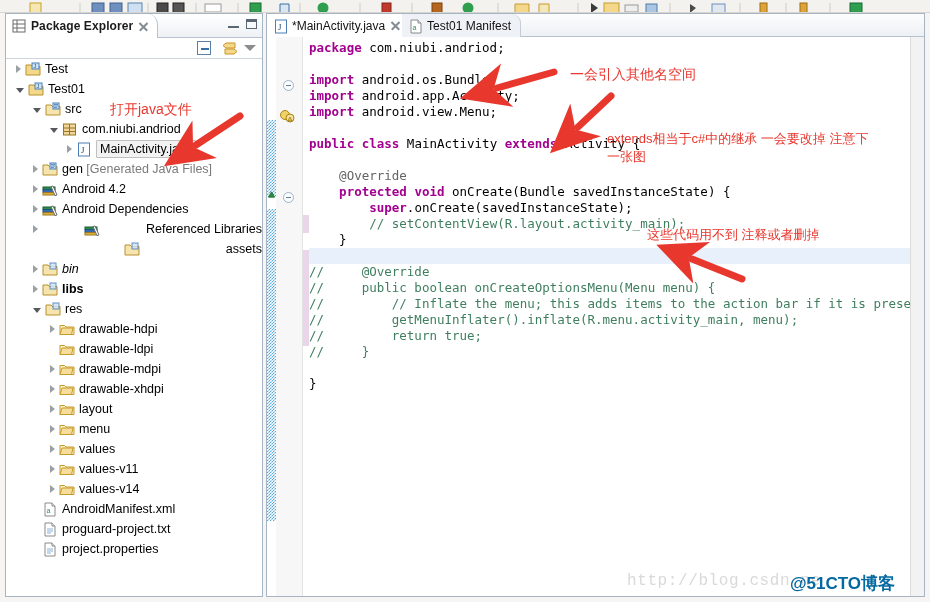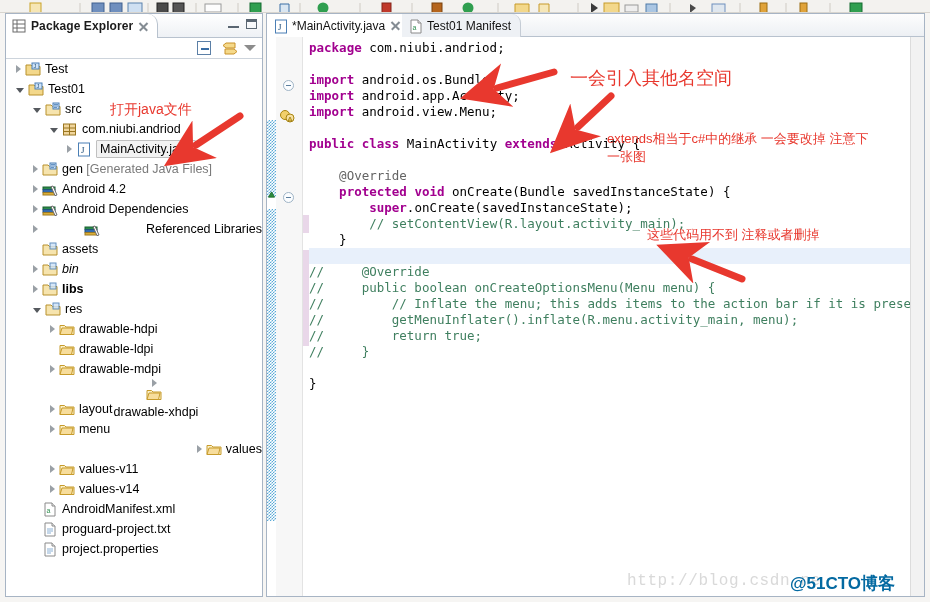--- a/index.html
+++ b/index.html
@@ -372,21 +372,21 @@
         <div class="trow" style="padding-left: 27px; justify-content: space-between;">
           <span class="twist "></span>
           <span class="ticon"><svg width="16" height="15" viewBox="0 0 16 15">
               <rect x="1" y="5" width="12" height="2.4" fill="#2f8f4f" stroke="#17602f"></rect>
               <rect x="1" y="7.8" width="12" height="2.4" fill="#3b78c0" stroke="#1e4c82"></rect>
               <rect x="1" y="10.6" width="12" height="2.4" fill="#e2b53a" stroke="#9a7620"></rect>
               <path d="M11 4 l4 9 l-2 .6 l-4 -9 z" fill="#ffffff" stroke="#6b6b6b"></path>
             </svg></span>
           <span class="tlabel">Referenced Libraries</span>
         </div>
-        <div class="trow" style="padding-left: 27px;">
+        <div class="trow" style="padding-left: 27px; justify-content: space-between;">
           <span class="twist none"></span>
           <span class="ticon"><svg width="16" height="15" viewBox="0 0 16 15">
               <path d="M1 3 h5 l1.5 1.5 H15 V13 H1 Z" fill="#f6e4ae" stroke="#b8912c"></path>
               <rect x="8" y="1" width="6" height="6" fill="#cfe3f7" stroke="#4b7fb5" opacity=".85"></rect>
             </svg></span>
           <span class="tlabel">assets</span>
         </div>
         <div class="trow" style="padding-left: 27px; font-style: italic;">
           <span class="twist "></span>
           <span class="ticon"><svg width="16" height="15" viewBox="0 0 16 15">
@@ -428,21 +428,21 @@
           <span class="tlabel">drawable-ldpi</span>
         </div>
         <div class="trow" style="padding-left: 44px;">
           <span class="twist "></span>
           <span class="ticon"><svg width="16" height="15" viewBox="0 0 16 15">
               <path d="M1 3.5 h4.5 l1.5 1.5 H15 V12.5 H1 Z" fill="#fbefc6" stroke="#c79b2b"></path>
               <path d="M3 6 H14 L12.5 12.5 H1 Z" fill="#f7dd9c" stroke="#c79b2b"></path>
             </svg></span>
           <span class="tlabel">drawable-mdpi</span>
         </div>
-        <div class="trow" style="padding-left: 44px; flex-direction: column;">
+        <div class="trow" style="padding-left: 44px;">
           <span class="twist "></span>
           <span class="ticon"><svg width="16" height="15" viewBox="0 0 16 15">
               <path d="M1 3.5 h4.5 l1.5 1.5 H15 V12.5 H1 Z" fill="#fbefc6" stroke="#c79b2b"></path>
               <path d="M3 6 H14 L12.5 12.5 H1 Z" fill="#f7dd9c" stroke="#c79b2b"></path>
             </svg></span>
           <span class="tlabel">drawable-xhdpi</span>
         </div>
         <div class="trow" style="padding-left: 44px;">
           <span class="twist "></span>
           <span class="ticon"><svg width="16" height="15" viewBox="0 0 16 15">
@@ -452,21 +452,21 @@
           <span class="tlabel">layout</span>
         </div>
         <div class="trow" style="padding-left: 44px;">
           <span class="twist "></span>
           <span class="ticon"><svg width="16" height="15" viewBox="0 0 16 15">
               <path d="M1 3.5 h4.5 l1.5 1.5 H15 V12.5 H1 Z" fill="#fbefc6" stroke="#c79b2b"></path>
               <path d="M3 6 H14 L12.5 12.5 H1 Z" fill="#f7dd9c" stroke="#c79b2b"></path>
             </svg></span>
           <span class="tlabel">menu</span>
         </div>
-        <div class="trow" style="padding-left: 44px; justify-content: flex-end;">
+        <div class="trow" style="padding-left: 44px;">
           <span class="twist "></span>
           <span class="ticon"><svg width="16" height="15" viewBox="0 0 16 15">
               <path d="M1 3.5 h4.5 l1.5 1.5 H15 V12.5 H1 Z" fill="#fbefc6" stroke="#c79b2b"></path>
               <path d="M3 6 H14 L12.5 12.5 H1 Z" fill="#f7dd9c" stroke="#c79b2b"></path>
             </svg></span>
           <span class="tlabel">values</span>
         </div>
         <div class="trow" style="padding-left: 44px;">
           <span class="twist "></span>
           <span class="ticon"><svg width="16" height="15" viewBox="0 0 16 15">
@@ -572,21 +572,21 @@
     <g stroke="#e8382e" stroke-width="7" fill="none" marker-end="url(#ah)" stroke-linecap="round">
       <line x1="240" y1="116" x2="196" y2="145"></line>
       <line x1="554" y1="72" x2="497" y2="88"></line>
       <line x1="611" y1="96" x2="578" y2="127"></line>
       <line x1="742" y1="279" x2="692" y2="259"></line>
     </g>
   </svg>
 
   <div id="notes">
       <div class="note" style="left: 110px; top: 101px; font-size: 14px; color: rgb(232, 56, 46);">打开java文件</div>
-      <div class="note" style="left: 570px; top: 66px; font-size: 18px; color: rgb(232, 56, 46);">一会引入其他名空间</div>
+      <div class="note" style="left: 570px; top: 66px; font-size: 14px; color: rgb(232, 56, 46);">一会引入其他名空间</div>
       <div class="note" style="left: 607px; top: 130px; font-size: 13px; color: rgb(232, 56, 46);">extends相当于c#中的继承 一会要改掉 注意下</div>
       <div class="note" style="left: 607px; top: 148px; font-size: 13px; color: rgb(232, 56, 46);">一张图</div>
       <div class="note" style="left: 647px; top: 226px; font-size: 13px; color: rgb(232, 56, 46);">这些代码用不到 注释或者删掉</div>
     </div>
 
   <div id="wm1">http://blog.csdn.ne</div>
   <div id="wm2">@51CTO博客</div>
 </div>
 
 </body></html>

